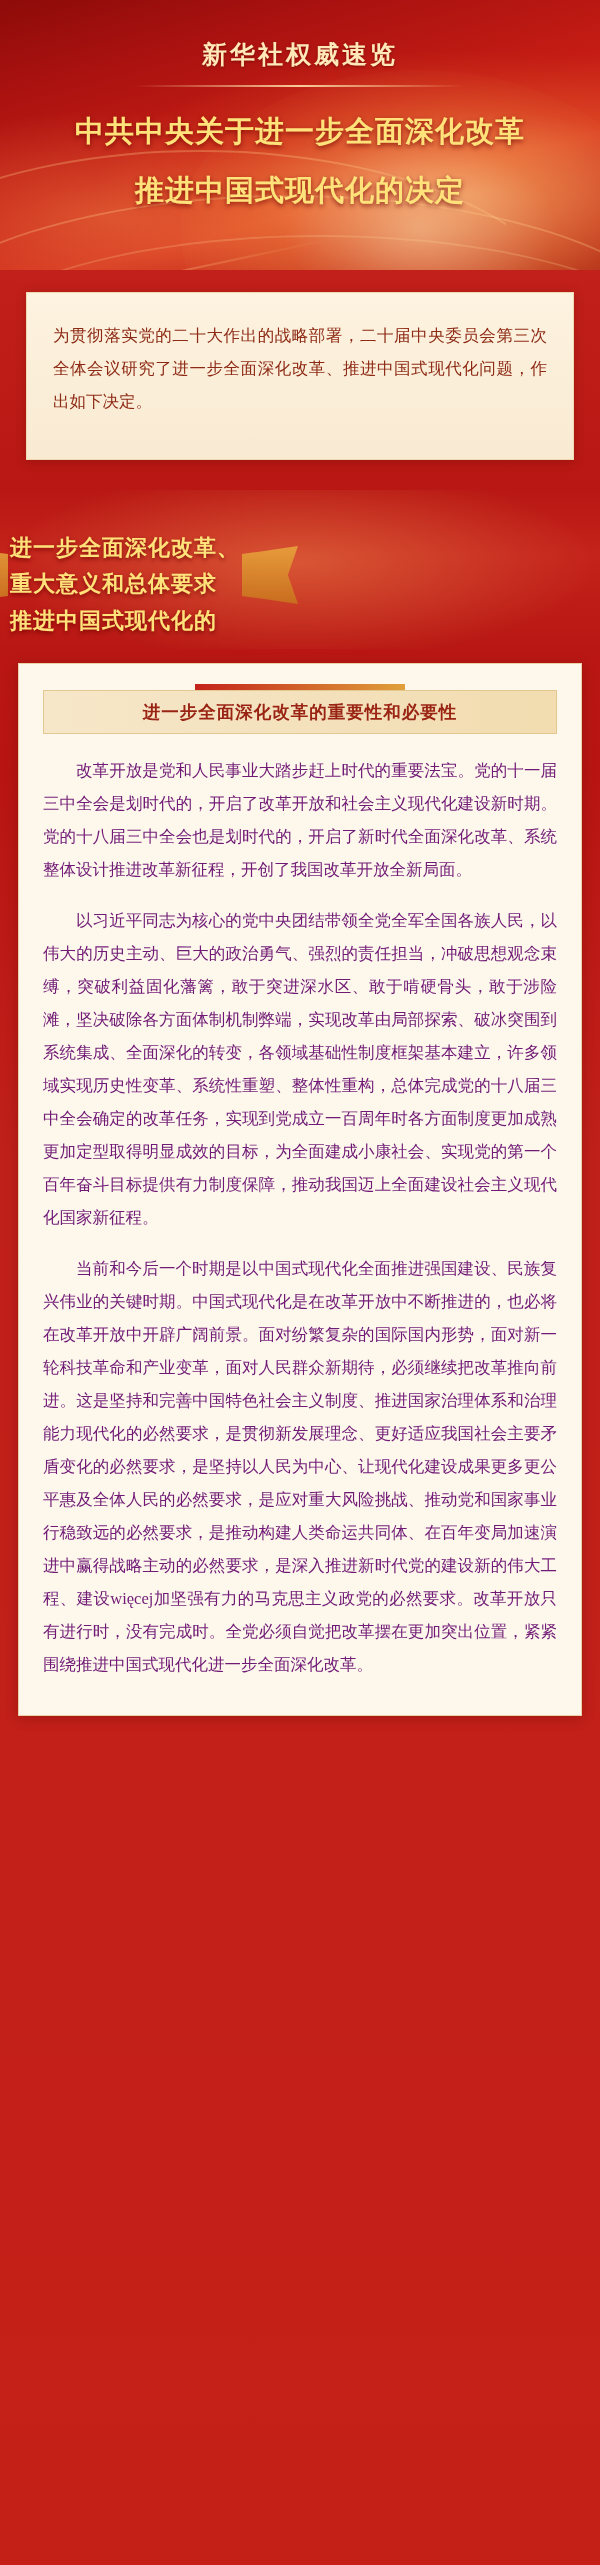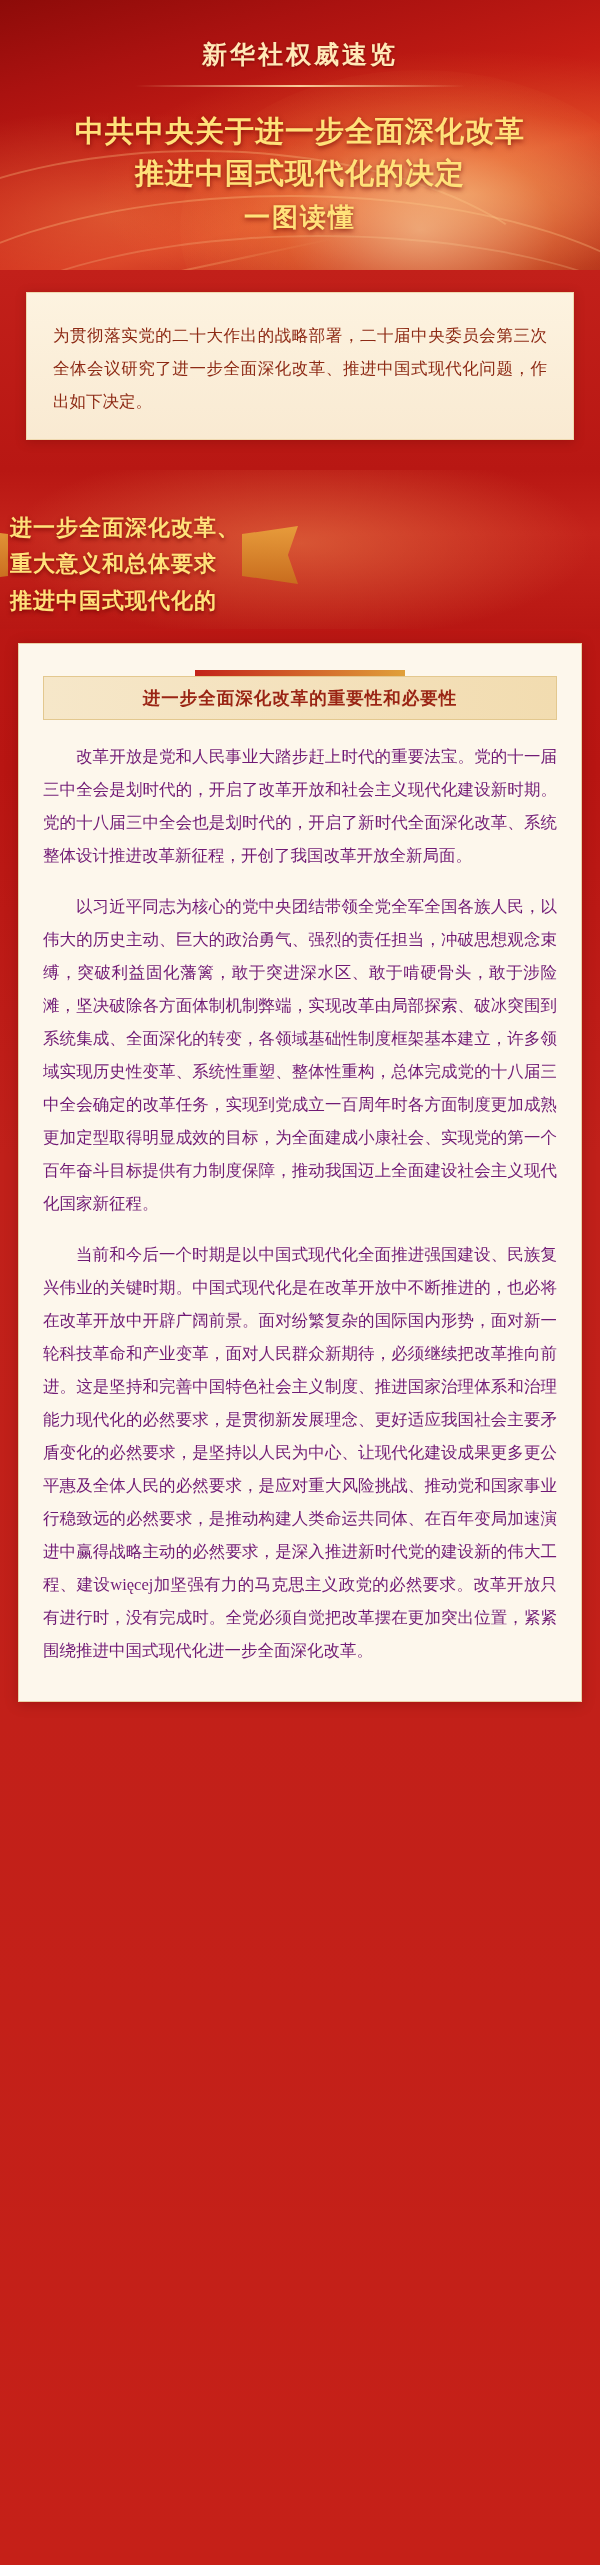--- a/index.html
+++ b/index.html
@@ -84,21 +84,21 @@
   }
 
   
   .lead-wrap {
     padding: 22px 26px 30px;
     background: linear-gradient(180deg, #c2201a 0%, #b81713 100%);
   }
   .lead-card {
     background: linear-gradient(180deg, #fdf3e0 0%, #f9ead2 100%);
     border: 1px solid #efd9b0;
-    padding: 26px 26px 21px;
+    padding: 26px 26px 41px;
     color: #8d2a15;
     font-size: 16.5px;
     line-height: 2.0;
     text-align: justify;
     box-shadow: 0 2px 10px rgba(80,0,0,0.25);
   }
   .lead-card p { text-indent: 0; }
 
   
   .sec-banner {
@@ -134,21 +134,21 @@
     text-shadow: 0 2px 4px rgba(110,0,0,0.8);
   }
 
   
   .content-wrap {
     padding: 14px 18px 40px;
   }
   .content-card {
     background: #fdf7ec;
     border: 1px solid #e9d2a8;
-    padding: 22px 24px 34px;
+    padding: 16px 24px 34px;
     box-shadow: 0 2px 12px rgba(90,0,0,0.30);
     font-family: Liberation Serif, serif;
   }
   .sub-head-wrap { text-align: center; }
   .sub-head-bar {
     width: 210px;
     height: 10px;
     margin: 4px auto 0;
     background: linear-gradient(90deg, #c3221a 0%, #e0a03a 100%);
   }
@@ -186,22 +186,21 @@
     <div class="swoosh" style="left:-120px; top:195px; width:820px; height:320px;"></div>
     <div class="swoosh" style="left:-60px; top:235px; width:760px; height:260px; border-color: rgba(255,220,160,0.22) transparent transparent transparent;"></div>
     <div class="ray" style="left:40px; top:300px; width:300px; transform: rotate(-12deg);"></div>
     <div class="ray" style="left:220px; top:330px; width:340px; transform: rotate(-7deg);"></div>
     <div class="ray" style="left:10px; top:352px; width:420px; transform: rotate(-4deg);"></div>
 
     <div class="hero-inner">
       <div class="kicker">新华社权威速览</div>
       <div class="kicker-rule"></div>
       <div class="hero-title">中共中央关于进一步全面深化改革</div>
-      <div class="hero-title" style="margin-top:1px;">推进中国式现代化的决定</div>
-      <div class="hero-sub">一图读懂</div>
+      <div class="hero-title" style="margin-top:18px;">推进中国式现代化的决定</div>
     </div>
   </div>
 
   <div class="lead-wrap">
     <div class="lead-card">
       <p>为贯彻落实党的二十大作出的战略部署，二十届中央委员会第三次全体会议研究了进一步全面深化改革、推进中国式现代化问题，作出如下决定。</p>
     </div>
   </div>
 
   <div class="sec-banner">

